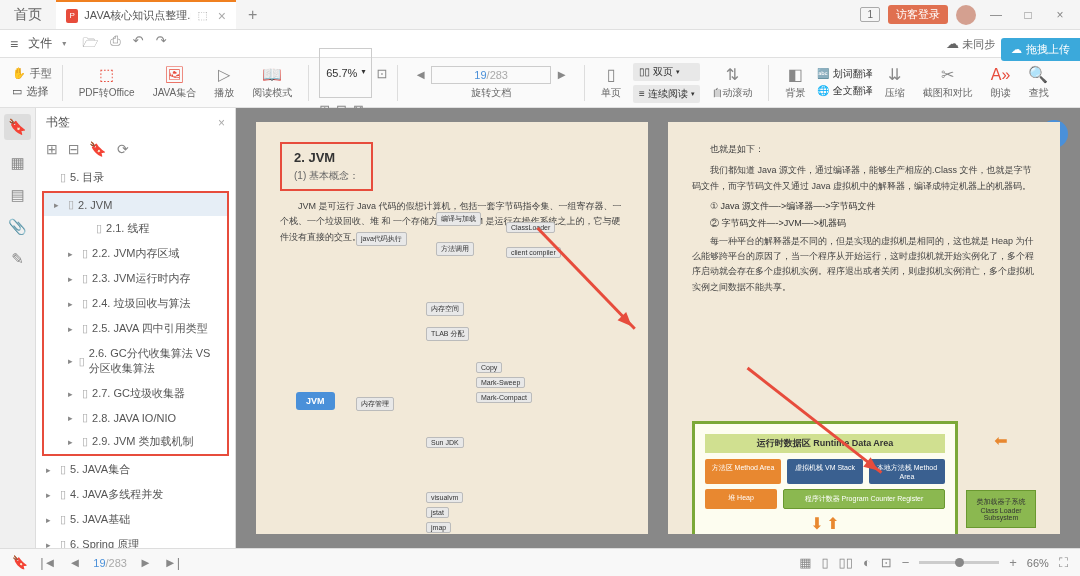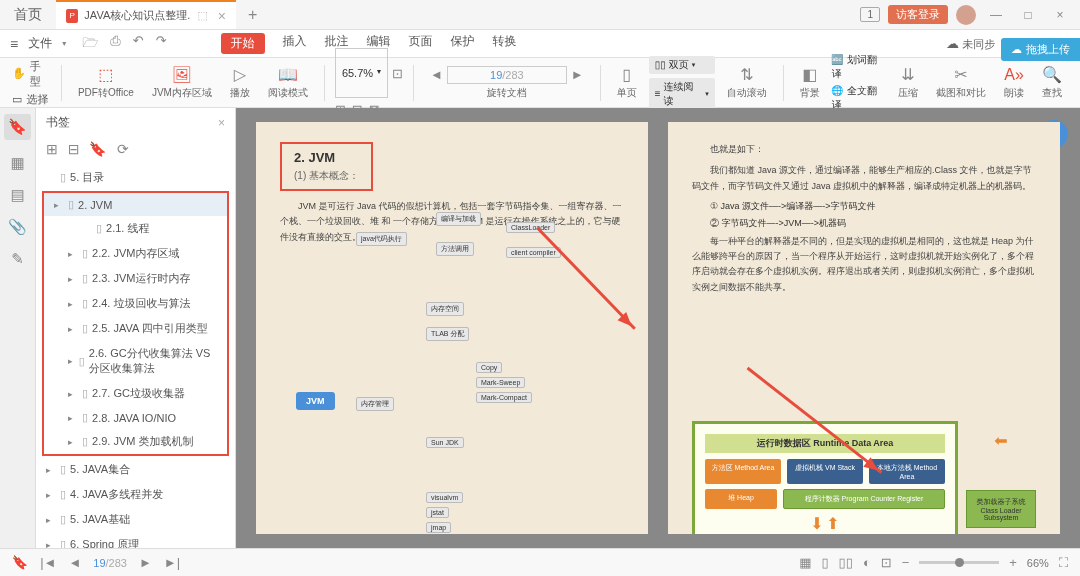--- a/index.html
+++ b/index.html
@@ -124,29 +124,20 @@
     <span class="burger">≡</span>
     <span class="file-menu">文件</span>
     <span class="dropdown-arrow">▾</span>
   </div>
   <div class="toolbar-icons">
     <span>🗁</span>
     <span>⎙</span>
     <span>↶</span>
     <span>↷</span>
   </div>
-  <div class="menu-tabs">
-    <span class="menu-tab active">开始</span>
-    <span class="menu-tab">插入</span>
-    <span class="menu-tab">批注</span>
-    <span class="menu-tab">编辑</span>
-    <span class="menu-tab">页面</span>
-    <span class="menu-tab">保护</span>
-    <span class="menu-tab">转换</span>
-  </div>
   <div class="menu-right">
     <span><span class="s-icon">☁</span> <span>未同步</span></span>
     <span><span class="s-icon">↗</span> <span>分享</span></span>
     <span class="s-icon">⌃</span>
   </div>
 </div>
 
 <div class="ribbon">
   <div class="upload-badge">
       <span>☁</span>
@@ -162,21 +153,21 @@
         <span>选择</span>
       </div>
   </div>
   <div class="ribbon-sep"></div>
   <div class="ribbon-group">
       <span class="ribbon-icon" style="color:#e74c3c">⬚</span>
       <span class="ribbon-label">PDF转Office</span>
     </div>
   <div class="ribbon-group">
       <span class="ribbon-icon" style="color:#e74c3c">🖼</span>
-      <span class="ribbon-label">JVM内存区域</span>
+      <span class="ribbon-label">JAVA集合</span>
     </div>
   <div class="ribbon-group">
       <span class="ribbon-icon">▷</span>
       <span class="ribbon-label">播放</span>
     </div>
   <div class="ribbon-group">
       <span class="ribbon-icon">📖</span>
       <span class="ribbon-label">阅读模式</span>
     </div>
   <div class="ribbon-sep"></div>

